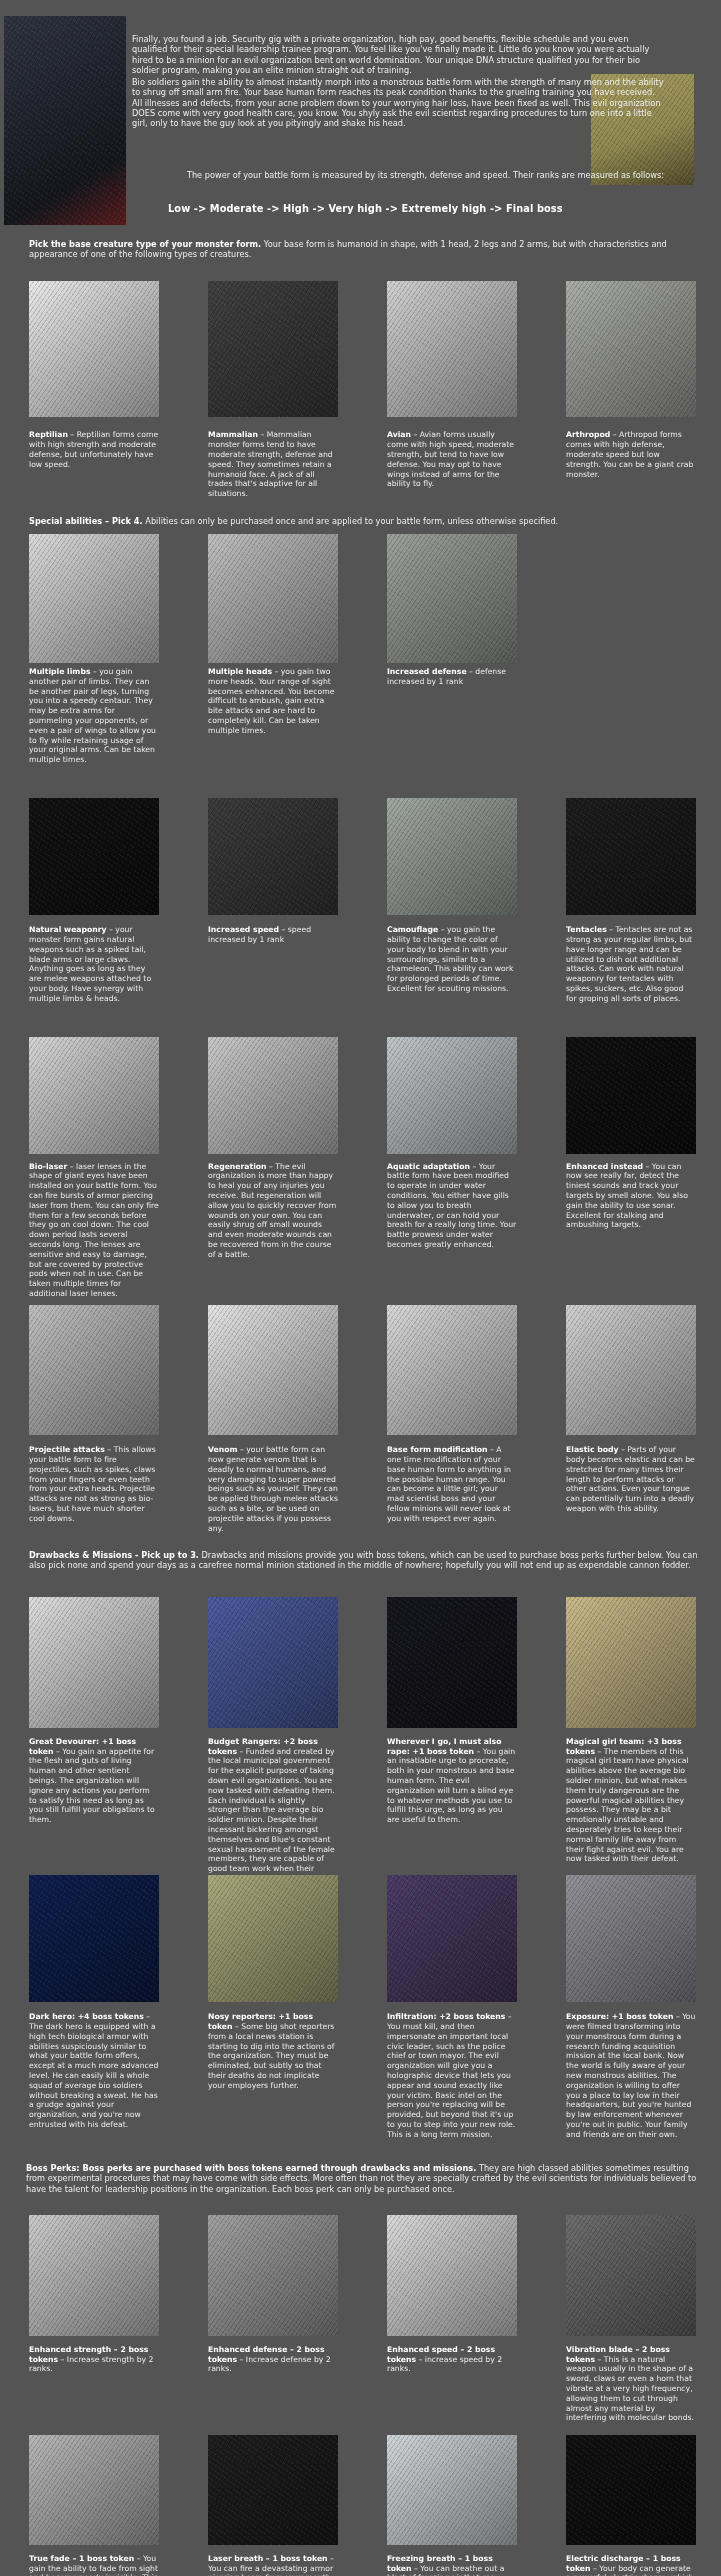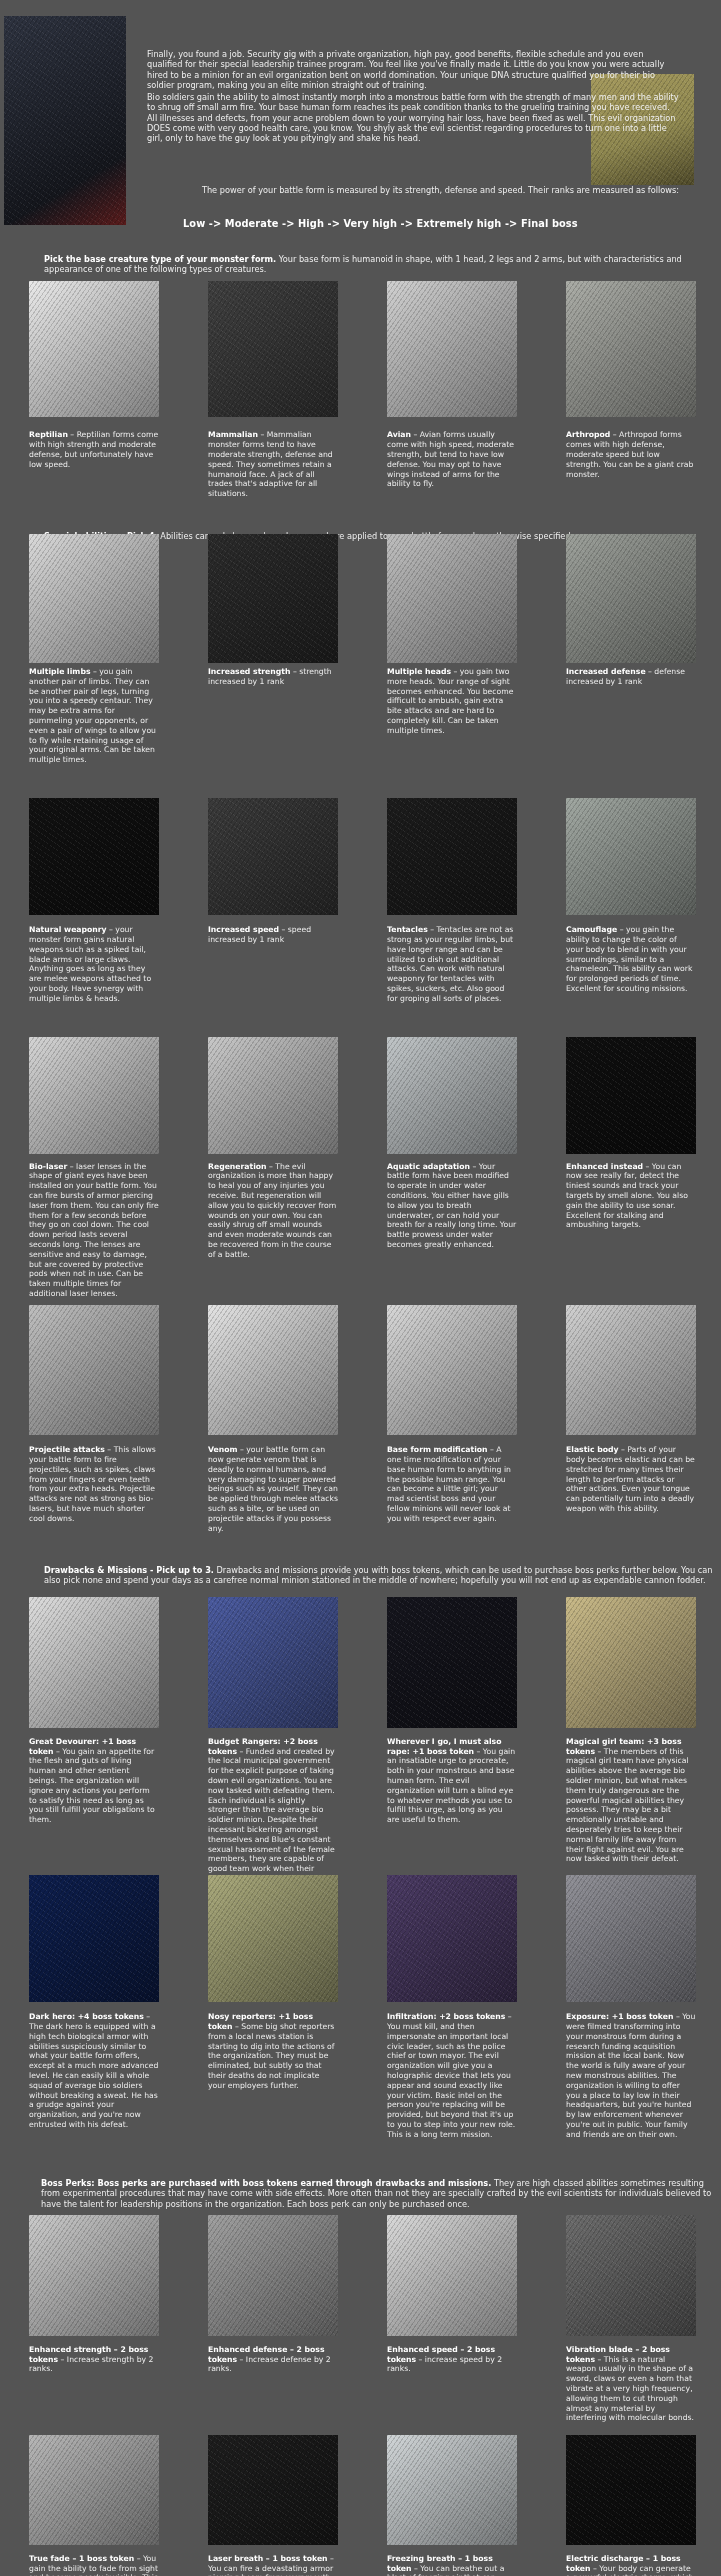--- a/index.html
+++ b/index.html
@@ -2,21 +2,21 @@
 <html style="font-size:8.2px"><head>
 <meta charset="utf-8">
 <style>
   html,body{margin:0;padding:0;}
   body{
     width:721px;height:3606px;position:relative;
     background:#545454;
     font-family:"DejaVu Sans","Liberation Sans",sans-serif;
     color:#f1f1f1;
   }
-  .blk{position:absolute;margin:15px;font-size:8.2px;line-height:10.3px;color:#efefef;}
+  .blk{position:absolute;margin:0;font-size:8.2px;line-height:10.3px;color:#efefef;}
   .blk b, .cap b{color:#ffffff;font-weight:bold;}
   .scale{font-weight:bold;font-size:9.8px;color:#ffffff;letter-spacing:0.1px;padding-left:36px;}
   .grid{position:absolute;left:29px;width:666px;display:grid;
         grid-template-columns:repeat(4,130px);column-gap:49px;}
   .cell{position:relative;}
   .art{position:relative;overflow:hidden;border:0;}
   .art::after{content:"";position:absolute;inset:0;
     background:
       repeating-linear-gradient(125deg, rgba(0,0,0,.16) 0 1px, transparent 1px 3.6px),
       repeating-linear-gradient(35deg, rgba(255,255,255,.08) 0 0.5px, transparent 0.5px 4.6px);}
@@ -76,49 +76,45 @@
       <div class="art" style="background: linear-gradient(140deg, rgb(169, 171, 165) 0%, rgba(0, 0, 0, 0.45) 100%), rgb(169, 171, 165);"></div>
       <p class="cap"><b>Arthropod</b><span> – </span><span>Arthropod forms comes with high defense, moderate speed but low strength.  You can be a giant crab monster.</span></p>
     </div>
   </div>
 <div class="grid" id="sec-a1">
     <div class="cell">
       <div class="art" style="background: linear-gradient(140deg, rgb(216, 216, 216) 0%, rgba(0, 0, 0, 0.45) 100%), rgb(216, 216, 216);"></div>
       <p class="cap"><b>Multiple limbs</b><span> – </span><span>you gain another pair of limbs.  They can be another pair of legs, turning you into a speedy centaur.  They may be extra arms for pummeling your opponents, or even a pair of wings to allow you to fly while retaining usage of your original arms.  Can be taken multiple times.</span></p>
     </div>
     <div class="cell">
-      <div class="art" style="background: linear-gradient(140deg, rgb(43, 43, 43) 0%, rgba(0, 0, 0, 0.45) 100%), rgb(43, 43, 43);"></div>
-      <p class="cap"><b>Increased strength</b><span> – </span><span>strength increased by 1 rank</span></p>
-    </div>
-    <div class="cell">
       <div class="art" style="background: linear-gradient(140deg, rgb(189, 189, 189) 0%, rgba(0, 0, 0, 0.45) 100%), rgb(189, 189, 189);"></div>
       <p class="cap"><b>Multiple heads</b><span> – </span><span>you gain two more heads.  Your range of sight becomes enhanced.  You become difficult to ambush, gain extra bite attacks and are hard to completely kill.  Can be taken multiple times.</span></p>
     </div>
     <div class="cell">
       <div class="art" style="background: linear-gradient(140deg, rgb(155, 159, 153) 0%, rgba(0, 0, 0, 0.45) 100%), rgb(155, 159, 153);"></div>
       <p class="cap"><b>Increased defense</b><span> – </span><span>defense increased by 1 rank</span></p>
     </div>
   </div>
 <div class="grid" id="sec-a2">
     <div class="cell">
       <div class="art" style="background: linear-gradient(140deg, rgb(17, 17, 17) 0%, rgba(0, 0, 0, 0.45) 100%), rgb(17, 17, 17);"></div>
       <p class="cap"><b>Natural weaponry</b><span> – </span><span>your monster form gains natural weapons such as a spiked tail, blade arms or large claws.  Anything goes as long as they are melee weapons attached to your body.  Have synergy with multiple limbs &amp; heads.</span></p>
     </div>
     <div class="cell">
       <div class="art" style="background: linear-gradient(140deg, rgb(58, 58, 58) 0%, rgba(0, 0, 0, 0.45) 100%), rgb(58, 58, 58);"></div>
       <p class="cap"><b>Increased speed</b><span> – </span><span>speed increased by 1 rank</span></p>
     </div>
     <div class="cell">
+      <div class="art" style="background: linear-gradient(140deg, rgb(159, 166, 160) 0%, rgba(0, 0, 0, 0.45) 100%), rgb(159, 166, 160);"></div>
+      <p class="cap"><b>Camouflage</b><span> – </span><span>you gain the ability to change the color of your body to blend in with your surroundings, similar to a chameleon.  This ability can work for prolonged periods of time.  Excellent for scouting missions.</span></p>
+    </div>
+    <div class="cell">
       <div class="art" style="background: linear-gradient(140deg, rgb(28, 28, 28) 0%, rgba(0, 0, 0, 0.45) 100%), rgb(28, 28, 28);"></div>
       <p class="cap"><b>Tentacles</b><span> – </span><span>Tentacles are not as strong as your regular limbs, but have longer range and can be utilized to dish out additional attacks.  Can work with natural weaponry for tentacles with spikes, suckers, etc.  Also good for groping all sorts of places.</span></p>
     </div>
-    <div class="cell">
-      <div class="art" style="background: linear-gradient(140deg, rgb(159, 166, 160) 0%, rgba(0, 0, 0, 0.45) 100%), rgb(159, 166, 160);"></div>
-      <p class="cap"><b>Camouflage</b><span> – </span><span>you gain the ability to change the color of your body to blend in with your surroundings, similar to a chameleon.  This ability can work for prolonged periods of time.  Excellent for scouting missions.</span></p>
-    </div>
   </div>
 <div class="grid" id="sec-a3">
     <div class="cell">
       <div class="art" style="background: linear-gradient(140deg, rgb(212, 212, 212) 0%, rgba(0, 0, 0, 0.45) 100%), rgb(212, 212, 212);"></div>
       <p class="cap"><b>Bio-laser</b><span> – </span><span>laser lenses in the shape of giant eyes have been installed on your battle form.  You can fire bursts of armor piercing laser from them.  You can only fire them for a few seconds before they go on cool down.  The cool down period lasts several seconds long.  The lenses are sensitive and easy to damage, but are covered by protective pods when not in use.  Can be taken multiple times for additional laser lenses.</span></p>
     </div>
     <div class="cell">
       <div class="art" style="background: linear-gradient(140deg, rgb(199, 199, 199) 0%, rgba(0, 0, 0, 0.45) 100%), rgb(199, 199, 199);"></div>
       <p class="cap"><b>Regeneration</b><span> – </span><span>The evil organization is more than happy to heal you of any injuries you receive.  But regeneration will allow you to quickly recover from wounds on your own.  You can easily shrug off small wounds and even moderate wounds can be recovered from in the course of a battle.</span></p>
     </div>

